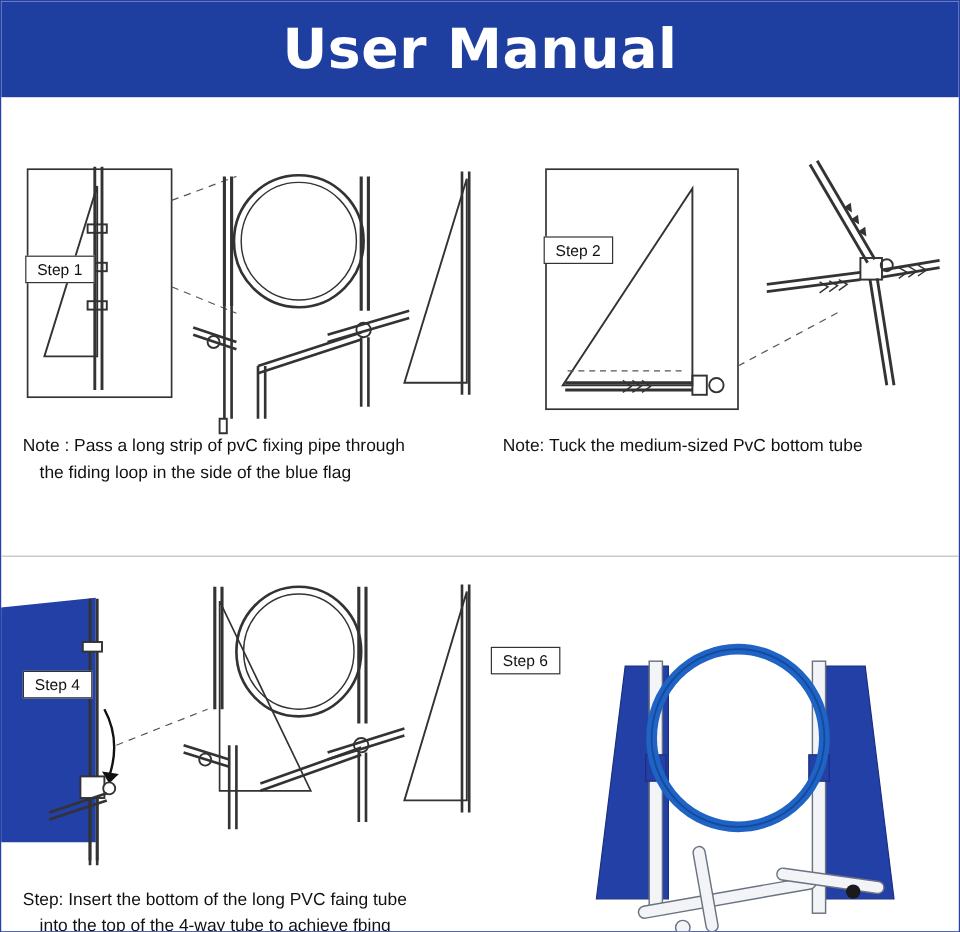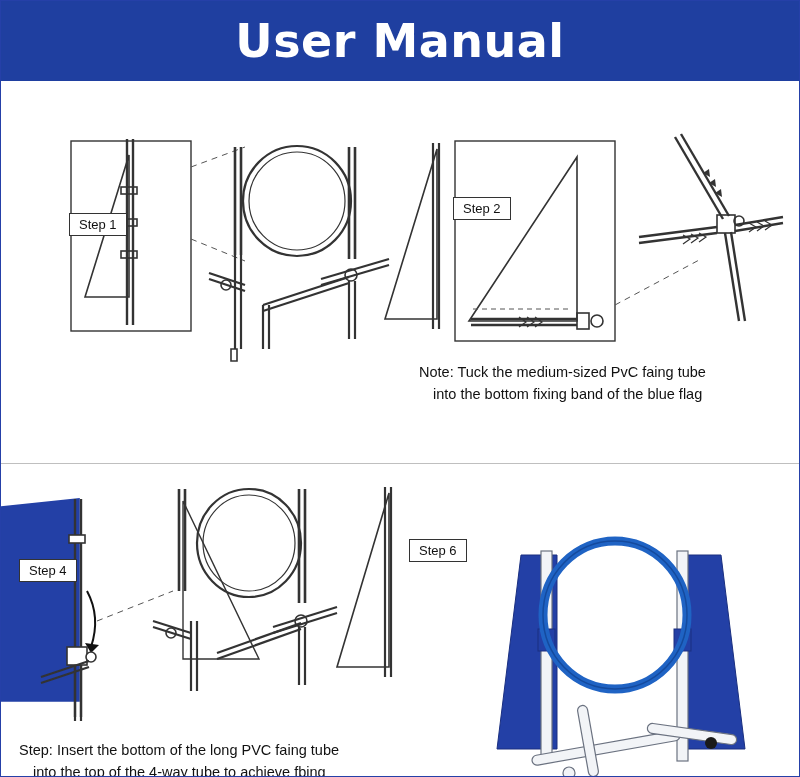--- a/index.html
+++ b/index.html
@@ -59,21 +59,21 @@
 </style>
 </head>
 <body>
 
 <div class="header">
   <h1>User Manual</h1>
 </div>
 
 <div class="grid" style="height:695px;">
 
-  <div class="cell" style="left:0;top:28px;width:400px;height:330px;margin-left:48px;">
+  <div class="cell" style="left:0;top:28px;width:400px;height:330px;">
     <div class="step-tag" style="left:20px;top:104px;">Step 1</div>
     <svg width="400" height="330" viewBox="0 0 400 330">
       <g stroke="#333" fill="none" stroke-width="1.6">
 
         <rect x="22" y="32" width="120" height="190" stroke="#333" stroke-width="1.4"></rect>
 
         <path d="M36 188 L80 46 L80 188 Z" stroke="#333" stroke-width="1.6"></path>
 
         <line x1="78" y1="30" x2="78" y2="216" stroke="#333" stroke-width="2.4"></line>
         <line x1="84" y1="30" x2="84" y2="216" stroke="#333" stroke-width="2.4"></line>
@@ -113,20 +113,24 @@
         <line x1="300" y1="172" x2="300" y2="230" stroke-width="2.2"></line>
         <line x1="306" y1="172" x2="306" y2="230" stroke-width="2.2"></line>
         <line x1="214" y1="196" x2="214" y2="240" stroke-width="2.2"></line>
         <line x1="220" y1="196" x2="220" y2="240" stroke-width="2.2"></line>
 
         <path d="M388 40 L388 210 L336 210 Z" stroke-width="1.6"></path>
         <line x1="384" y1="34" x2="384" y2="220" stroke-width="2.2"></line>
         <line x1="390" y1="34" x2="390" y2="220" stroke-width="2.2"></line>
       </g>
     </svg>
+    <div class="note" style="position:absolute;left:18px;top:252px;width:380px;">
+      <span>Note : Pass a long strip of pvC fixing pipe through</span>
+      <span class="l2">the fiding loop in the side of the blue flag</span>
+    </div>
   </div>
 
   <div class="cell" style="left:400px;top:28px;width:400px;height:330px;">
     <div class="step-tag" style="left:52px;top:88px;">Step 2</div>
     <svg width="400" height="330" viewBox="0 0 400 330">
       <g stroke="#333" fill="none" stroke-width="1.6">
 
         <rect x="54" y="32" width="160" height="200" stroke="#333" stroke-width="1.4"></rect>
 
         <path d="M68 212 L176 48 L176 212 Z" stroke-width="1.6"></path>
@@ -166,22 +170,21 @@
         <line x1="334" y1="122" x2="382" y2="114" stroke-width="2.4"></line>
         <path d="M348 114 l7 4 l-7 5" stroke-width="1.2"></path>
         <path d="M356 113 l7 4 l-7 5" stroke-width="1.2"></path>
         <path d="M364 112 l7 4 l-7 5" stroke-width="1.2"></path>
 
         <line x1="324" y1="124" x2="338" y2="212" stroke-width="2.4"></line>
         <line x1="330" y1="123" x2="344" y2="212" stroke-width="2.4"></line>
       </g>
     </svg>
     <div class="note" style="position:absolute;left:18px;top:252px;width:382px;">
-      <span>Note: Tuck the medium-sized PvC faing tube</span>
-      <span class="l2">into the bottom fixing band of the blue flag</span>
+      <span>Note: Tuck the medium-sized PvC bottom tube</span>
     </div>
   </div>
 
   <div class="divider" style="left:0;top:382px;width:800px;"></div>
 
   <div class="cell" style="left:0;top:390px;width:400px;height:310px;">
     <div class="step-tag" style="left:18px;top:88px;">Step 4</div>
     <svg width="400" height="300" viewBox="0 0 400 300">
       <g stroke="#333" fill="none" stroke-width="1.6">
 

